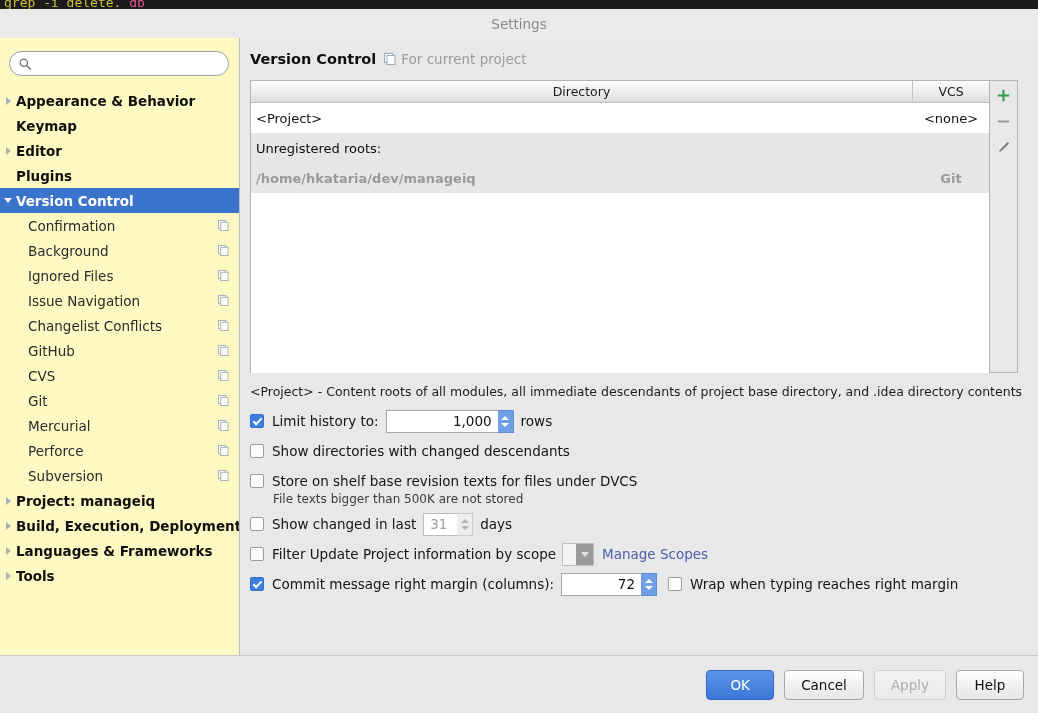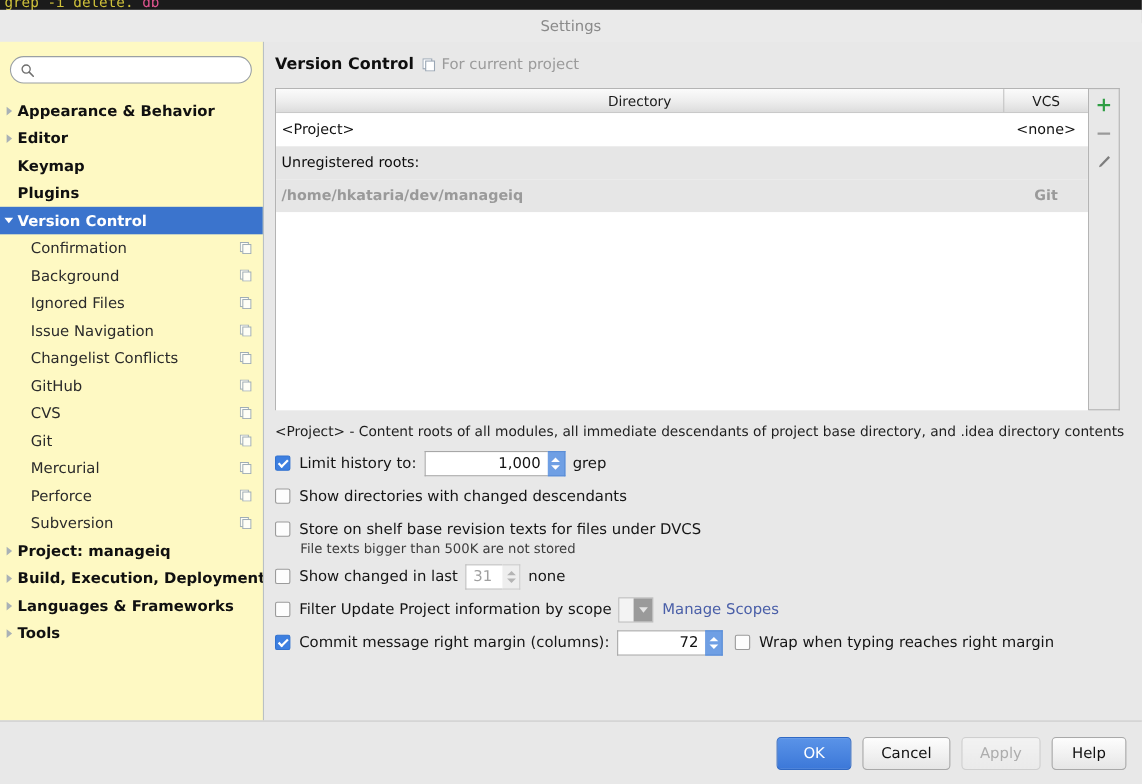--- a/index.html
+++ b/index.html
@@ -250,28 +250,28 @@
         </div>
       </div>
       <div class="tree" id="tree">
           <div class="tree-row top">
             <span class="arrow">
               <i class="tri-right"></i>
             </span>
             <span class="label">Appearance &amp; Behavior</span>
           </div>
           <div class="tree-row top">
-            <span class="arrow">
-              <i class="tri-right"></i>
-            </span>
-            <span class="label">Editor</span>
-          </div>
-          <div class="tree-row top">
             <span class="arrow"></span>
             <span class="label">Keymap</span>
+          </div>
+          <div class="tree-row top">
+            <span class="arrow">
+              <i class="tri-right"></i>
+            </span>
+            <span class="label">Editor</span>
           </div>
           <div class="tree-row top">
             <span class="arrow"></span>
             <span class="label">Plugins</span>
           </div>
           <div class="tree-row top selected">
             <span class="arrow">
               <i class="tri-down"></i>
             </span>
             <span class="label">Version Control</span>
@@ -444,21 +444,21 @@
               <i class="tick"></i>
             </span>
           <span class="opt-label">Limit history to:</span>
           <span class="spinner" style="width:128px;">
             <span class="sp-field" style="width:112px;">1,000</span>
             <span class="sp-btns">
               <i class="sp-up"></i>
               <i class="sp-dn"></i>
             </span>
           </span>
-          <span class="opt-label">grep</span>
+          <span class="opt-label">rows</span>
         </div>
 
         <div class="opt-row">
           <span class="cb"></span>
           <span class="opt-label">Show directories with changed descendants</span>
         </div>
 
         <div class="opt-row">
           <span class="cb"></span>
           <span class="opt-label">Store on shelf base revision texts for files under DVCS</span>
@@ -468,21 +468,21 @@
         <div class="opt-row">
           <span class="cb"></span>
           <span class="opt-label">Show changed in last</span>
           <span class="spinner disabled" style="width:50px;">
             <span class="sp-field" style="width:34px;justify-content:flex-start;">31</span>
             <span class="sp-btns">
               <i class="sp-up"></i>
               <i class="sp-dn"></i>
             </span>
           </span>
-          <span class="opt-label">none</span>
+          <span class="opt-label">days</span>
         </div>
 
         <div class="opt-row">
           <span class="cb"></span>
           <span class="opt-label">Filter Update Project information by scope</span>
           <span class="combo">
             <span class="c-face"></span>
             <span class="c-arrow">
                 <i></i>
               </span>

